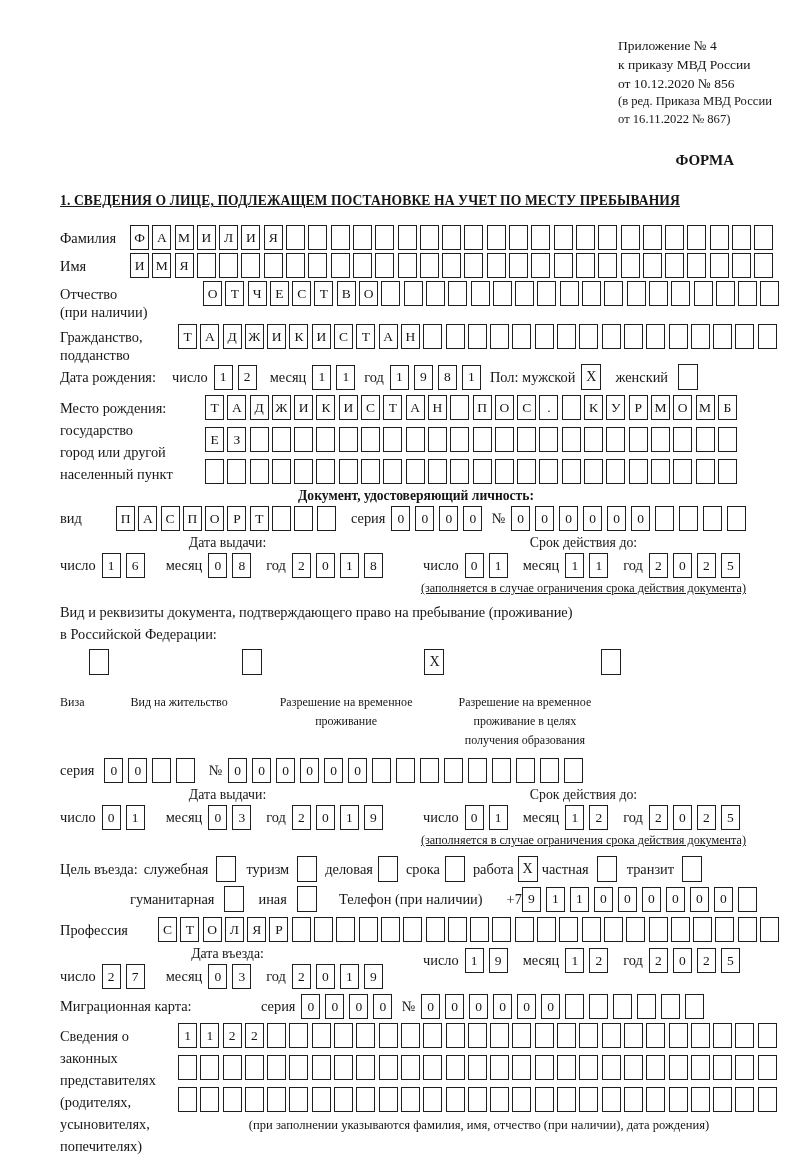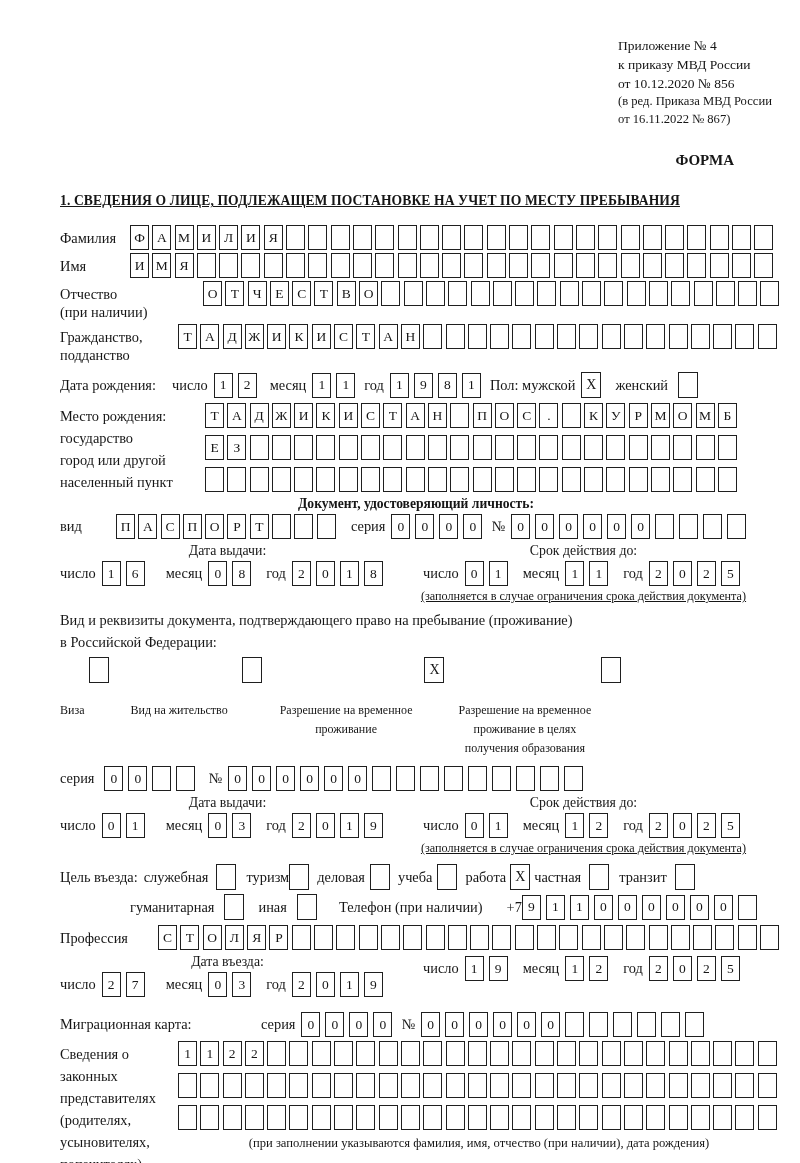--- a/index.html
+++ b/index.html
@@ -223,21 +223,21 @@
         <span class="cell"></span>
         <span class="cell"></span>
         <span class="cell"></span>
         <span class="cell"></span>
         <span class="cell"></span>
         <span class="cell"></span>
         <span class="cell"></span>
       </div>
   </div>
 
-  <div class="inline-row" style="margin-top:8px;">
+  <div class="inline-row" style="">
     <span class="w" style="margin-right:16px;">Дата рождения:</span>
     <span class="w">число</span>
     <span class="cells d mr8">
         <span class="cell">1</span>
         <span class="cell">2</span>
       </span>
     <span class="w">месяц</span>
     <span class="cells d mr4">
         <span class="cell">1</span>
         <span class="cell">1</span>
@@ -534,25 +534,25 @@
           </span>
       </div>
       <div class="dg-note">(заполняется в случае ограничения срока действия документа)</div>
     </div>
   </div>
 
   <div class="purpose-row">
     <span class="w" style="margin-right:6px;">Цель въезда:</span>
     <span class="w" style="margin-right:8px;">служебная</span>
     <span class="cbox mr10"></span>
-    <span class="w" style="margin-right:0;">туризм</span>
+    <span class="w" style="margin-right:8px;">туризм</span>
     <span class="cbox mr8"></span>
     <span class="w" style="margin-right:5px;">деловая</span>
     <span class="cbox mr8"></span>
-    <span class="w" style="margin-right:5px;">учеба</span>
+    <span class="w" style="margin-right:5px;">срока</span>
     <span class="cbox mr8"></span>
     <span class="w" style="margin-right:4px;">работа</span>
     <span class="cbox mr4">X</span>
     <span class="w" style="margin-right:8px;">частная</span>
     <span class="cbox mr10"></span>
     <span class="w" style="margin-right:8px;">транзит</span>
     <span class="cbox"></span>
   </div>
 
   <div class="purpose-row" style="margin-top:4px; margin-left:70px;">
@@ -649,21 +649,21 @@
         <span class="cells d">
             <span class="cell">2</span>
             <span class="cell">0</span>
             <span class="cell">2</span>
             <span class="cell">5</span>
           </span>
       </div>
     </div>
   </div>
 
-  <div class="inline-row" style="margin-top:15px;">
+  <div class="inline-row" style="margin-top:5px;">
     <span class="w" style="width:170px;">Миграционная карта:</span>
     <span class="w" style="margin-left:25px;">серия</span>
     <span class="cells d mr4">
         <span class="cell">0</span>
         <span class="cell">0</span>
         <span class="cell">0</span>
         <span class="cell">0</span>
       </span>
     <span class="w">№</span>
     <span class="cells d">

